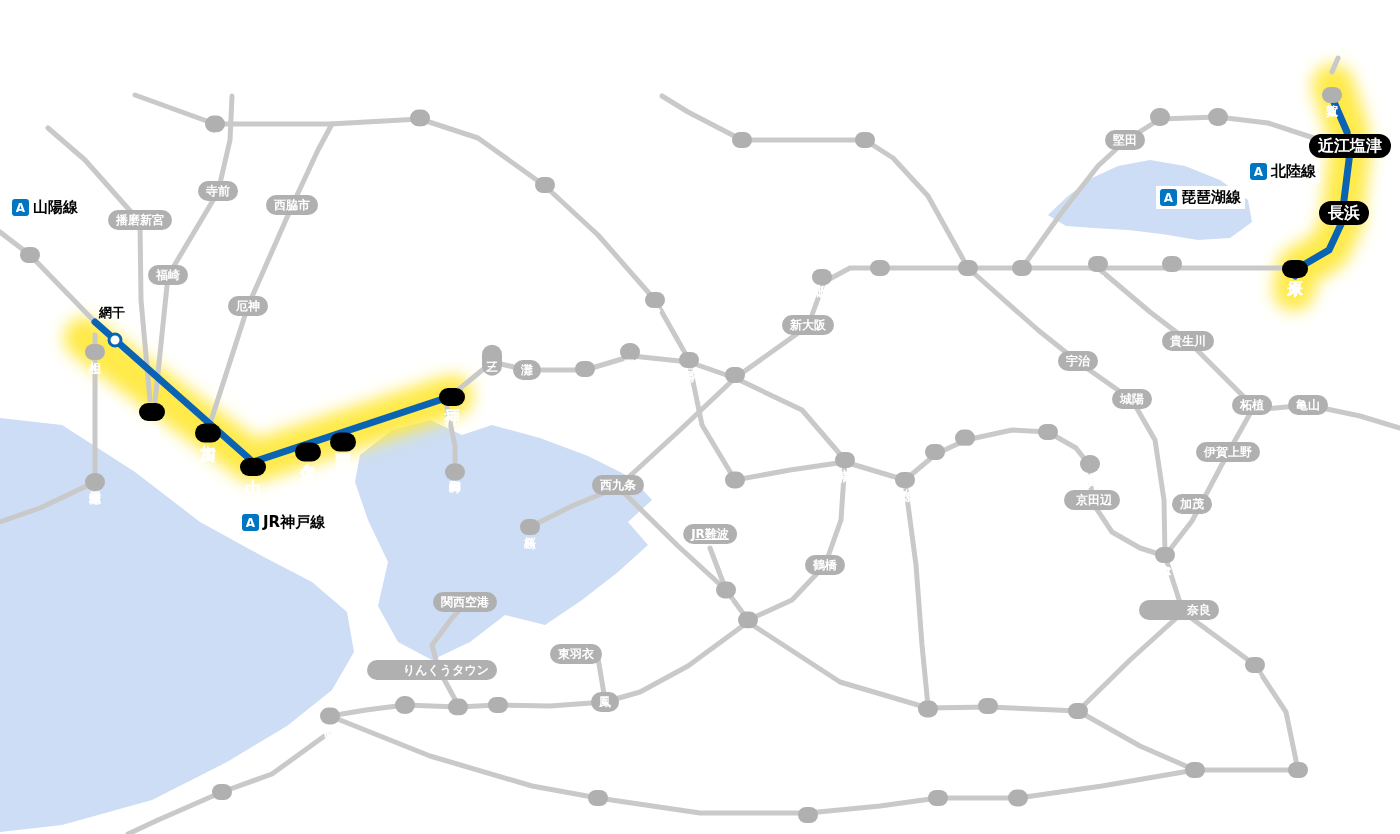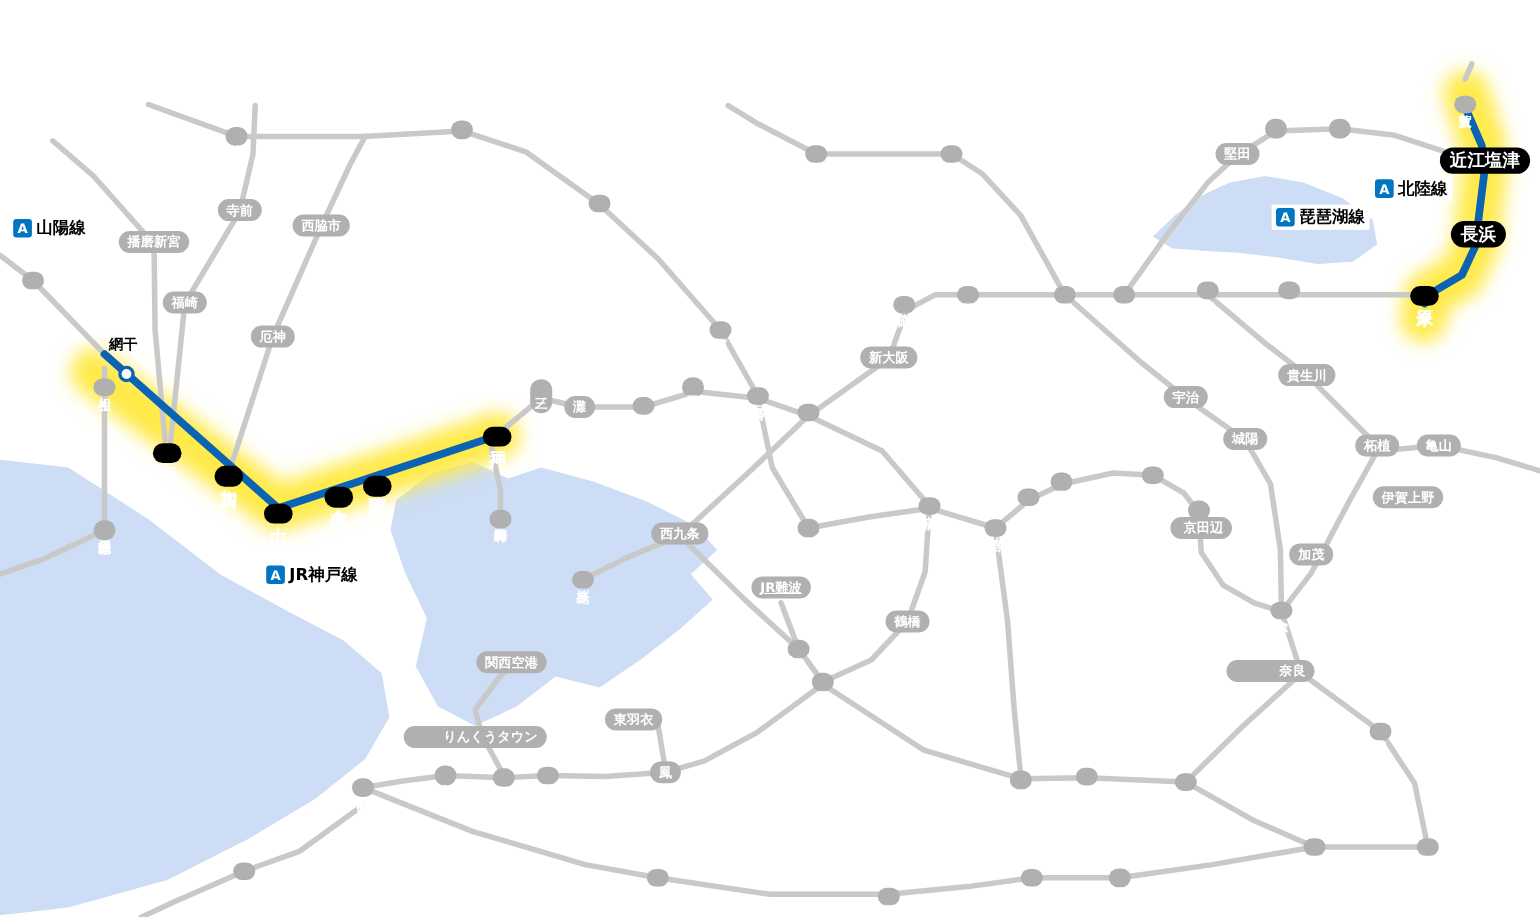--- a/index.html
+++ b/index.html
@@ -126,24 +126,24 @@
       <div class="station v" title="近江舞子" style="left: 1160px; top: 117px;">近江舞子</div>
       <div class="station v" title="近江今津" style="left: 1218px; top: 117px;">近江今津</div>
       <div class="station v" title="敦賀" style="left: 1332px; top: 95px;">敦賀</div>
       <div class="station v" title="園部" style="left: 742px; top: 140px;">園部</div>
       <div class="station v" title="亀岡" style="left: 865px; top: 140px;">亀岡</div>
       <div class="station h" title="貴生川" style="left: 1188px; top: 341px;">貴生川</div>
       <div class="station h" title="宇治" style="left: 1078px; top: 361px;">宇治</div>
       <div class="station h" title="城陽" style="left: 1132px; top: 399px;">城陽</div>
       <div class="station h" title="柘植" style="left: 1252px; top: 405px;">柘植</div>
       <div class="station h" title="亀山" style="left: 1308px; top: 405px;">亀山</div>
-      <div class="station h" title="伊賀上野" style="left: 1280px; top: 452px;">伊賀上野</div>
+      <div class="station h" title="伊賀上野" style="left: 1228px; top: 452px;">伊賀上野</div>
       <div class="station h" title="加茂" style="left: 1192px; top: 504px;">加茂</div>
       <div class="station v" title="木津" style="left: 1165px; top: 555px;">木津</div>
-      <div class="station h" title="奈良" style="left: 1155px; top: 610px; padding-left: 48px;">奈良</div>
+      <div class="station h" title="奈良" style="left: 1179px; top: 610px; padding-left: 48px;">奈良</div>
       <div class="station v" title="天理" style="left: 1255px; top: 665px;">天理</div>
       <div class="station v" title="桜井" style="left: 1298px; top: 770px;">桜井</div>
       <div class="station v" title="高田" style="left: 1195px; top: 770px;">高田</div>
       <div class="station v" title="王寺" style="left: 1078px; top: 711px;">王寺</div>
       <div class="station v" title="柏原" style="left: 988px; top: 706px;">柏原</div>
       <div class="station v" title="久宝寺" style="left: 928px; top: 709px;">久宝寺</div>
       <div class="station v" title="五条" style="left: 938px; top: 798px;">五条</div>
       <div class="station v" title="吉野口" style="left: 1018px; top: 798px;">吉野口</div>
       <div class="station v" title="橋本" style="left: 808px; top: 815px;">橋本</div>
       <div class="station v" title="粉河" style="left: 598px; top: 798px;">粉河</div>
@@ -162,21 +162,21 @@
       <div class="station h" title="JR難波" style="left: 710px; top: 534px; text-decoration: underline;">JR難波</div>
       <div class="station h" title="鶴橋" style="left: 825px; top: 565px;">鶴橋</div>
       <div class="station v" title="新今宮" style="left: 726px; top: 590px;">新今宮</div>
       <div class="station v" title="天王寺" style="left: 748px; top: 620px;">天王寺</div>
       <div class="station v" title="京橋" style="left: 845px; top: 460px;">京橋</div>
       <div class="station v" title="放出" style="left: 905px; top: 480px;">放出</div>
       <div class="station v" title="住道" style="left: 935px; top: 452px;">住道</div>
       <div class="station v" title="四条畷" style="left: 965px; top: 438px;">四条畷</div>
       <div class="station v" title="長尾" style="left: 1048px; top: 432px;">長尾</div>
       <div class="station v" title="松井山手" style="left: 1090px; top: 464px;">松井山手</div>
-      <div class="station h" title="京田辺" style="left: 1092px; top: 480px; padding-left: 12px;">京田辺</div>
+      <div class="station h" title="京田辺" style="left: 1092px; top: 500px; padding-left: 12px;">京田辺</div>
       <div class="station v hl" title="姫路" style="left: 152px; top: 412px;">姫路</div>
       <div class="station v hl" title="加古川" style="left: 208px; top: 433px;">加古川</div>
       <div class="station v hl" title="土山" style="left: 253px; top: 467px;">土山</div>
       <div class="station v hl" title="大久保" style="left: 308px; top: 452px;">大久保</div>
       <div class="station v hl" title="西明石" style="left: 343px; top: 442px;">西明石</div>
       <div class="station v hl" title="神戸" style="left: 452px; top: 397px;">神戸</div>
       <div class="station h hl" title="近江塩津" style="left: 1350px; top: 146px;">近江塩津</div>
       <div class="station h hl" title="長浜" style="left: 1344px; top: 213px;">長浜</div>
       <div class="station v hl" title="米原" style="left: 1295px; top: 269px;">米原</div>
       <div class="minor-label" style="left: 112px; top: 322px;">網干</div>

